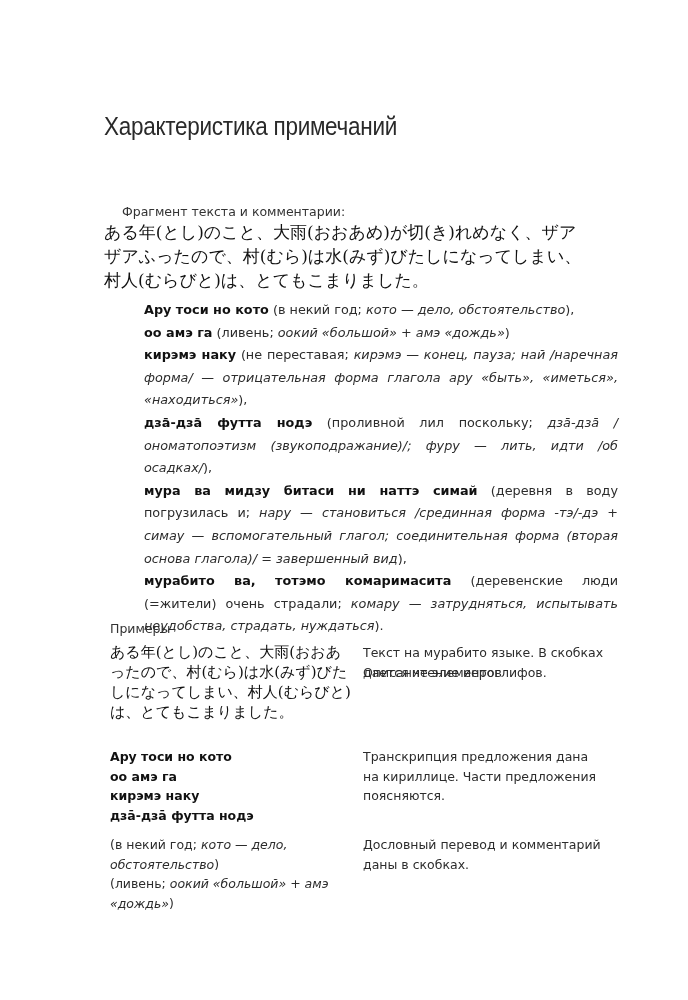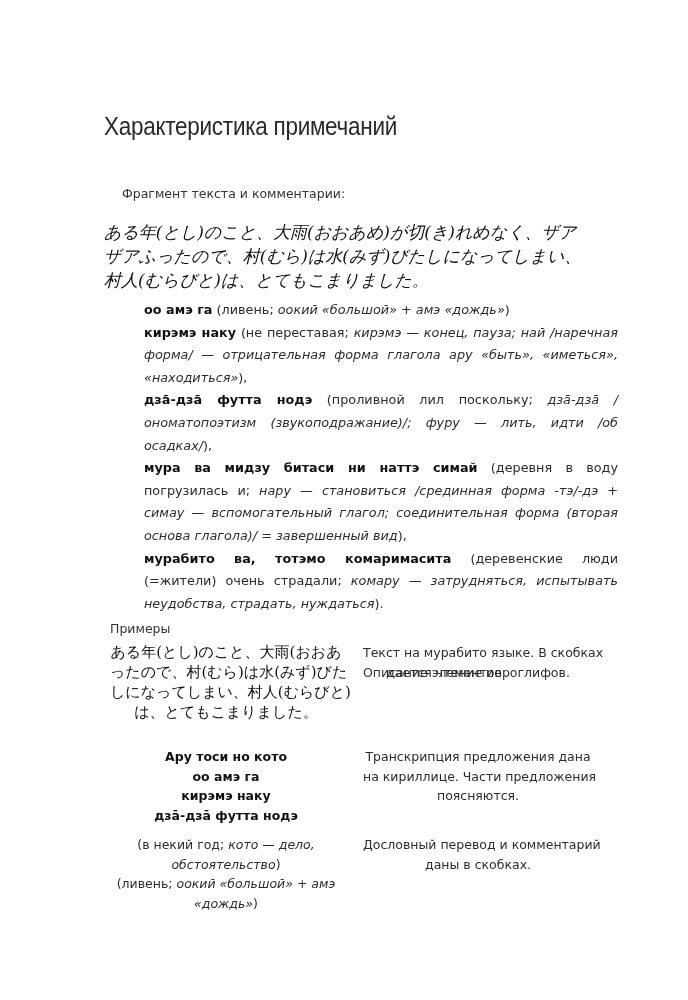--- a/index.html
+++ b/index.html
@@ -25,37 +25,37 @@
       color: #2a2a2a;
       font-weight: normal;
       margin: 0;
       transform: scaleX(0.9);
       transform-origin: left top;
       white-space: nowrap;
     }
     .section-label {
       position: absolute;
       left: 122px;
-      top: 186px;
+      top: 204px;
       font-size: 12.5px;
       color: #333;
       font-family: "DejaVu Sans", sans-serif;
       white-space: nowrap;
     }
     .jp-block {
       position: absolute;
       left: 104px;
       top: 220px;
       width: 520px;
       font-family: "DejaVu Serif", "Liberation Serif", serif;
       font-size: 17px;
       line-height: 24px;
       color: #111;
     }
-    .jp-line { display: block; white-space: nowrap; font-style: italic; }
+    .jp-line { display: block; white-space: nowrap; }
 
     .commentary {
       position: absolute;
       left: 144px;
       top: 299px;
       width: 474px;
       font-family: "DejaVu Sans", sans-serif;
       font-size: 12.8px;
       line-height: 22.6px;
       color: #2c2c2c;
@@ -90,36 +90,37 @@
     .cell.left { left: 0; width: 232px; }
     .cell.right { left: 253px; width: 230px; }
     .cell.jp {
       font-family: "DejaVu Serif", "Liberation Serif", serif;
       font-size: 15px;
       line-height: 20px;
       color: #111;
     }
     .cell b { font-weight: bold; color: #111; }
     .cell i { font-style: italic; }
-    .line { display: block; white-space: nowrap; text-align: center; }
+    .line { display: block; white-space: nowrap; }
   </style>
 </head>
 <body>
 
 <h1 class="page-title">Характеристика примечаний</h1>
 
 <div class="section-label">Фрагмент текста и комментарии:</div>
 
 <div class="jp-block">
   <span class="jp-line">ある年(とし)のこと、大雨(おおあめ)が切(き)れめなく、ザア</span>
   <span class="jp-line">ザアふったので、村(むら)は水(みず)びたしになってしまい、</span>
   <span class="jp-line">村人(むらびと)は、とてもこまりました。</span>
 </div>
 
 <div class="commentary">
+  <span class="entry"><b>Ару тоси но кото</b><span> (в некий год; </span><i>кото — дело, обстоятельство</i><span>),</span></span>
   <span class="entry"><b>оо амэ га</b><span> (ливень; </span><i>оокий «большой» + амэ «дождь»</i><span>)</span></span>
   <span class="entry"><b>кирэмэ наку</b><span> (не переставая; </span><i>кирэмэ — конец, пауза; най /наречная форма/ — отрицательная форма глагола ару «быть», «иметься», «находиться»</i><span>),</span></span>
   <span class="entry"><b>дзā-дзā футта нодэ</b><span> (проливной лил поскольку; </span><i>дзā-дзā /ономатопоэтизм (звукоподражание)/; фуру — лить, идти /об осадках/</i><span>),</span></span>
   <span class="entry"><b>мура ва мидзу битаси ни наттэ симай</b><span> (деревня в воду погрузилась и; </span><i>нару — становиться /срединная форма -тэ/-дэ + симау — вспомогательный глагол; соединительная форма (вторая основа глагола)/ = завершенный вид</i><span>),</span></span>
   <span class="entry"><b>мурабито ва, тотэмо комаримасита</b><span> (деревенские люди (=жители) очень страдали; </span><i>комару — затрудняться, испытывать неудобства, страдать, нуждаться</i><span>).</span></span>
 </div>
 
 <div class="table">
   <div class="col-head col-left">Примеры</div>
   <div class="col-head col-right">Описание элементов</div>

